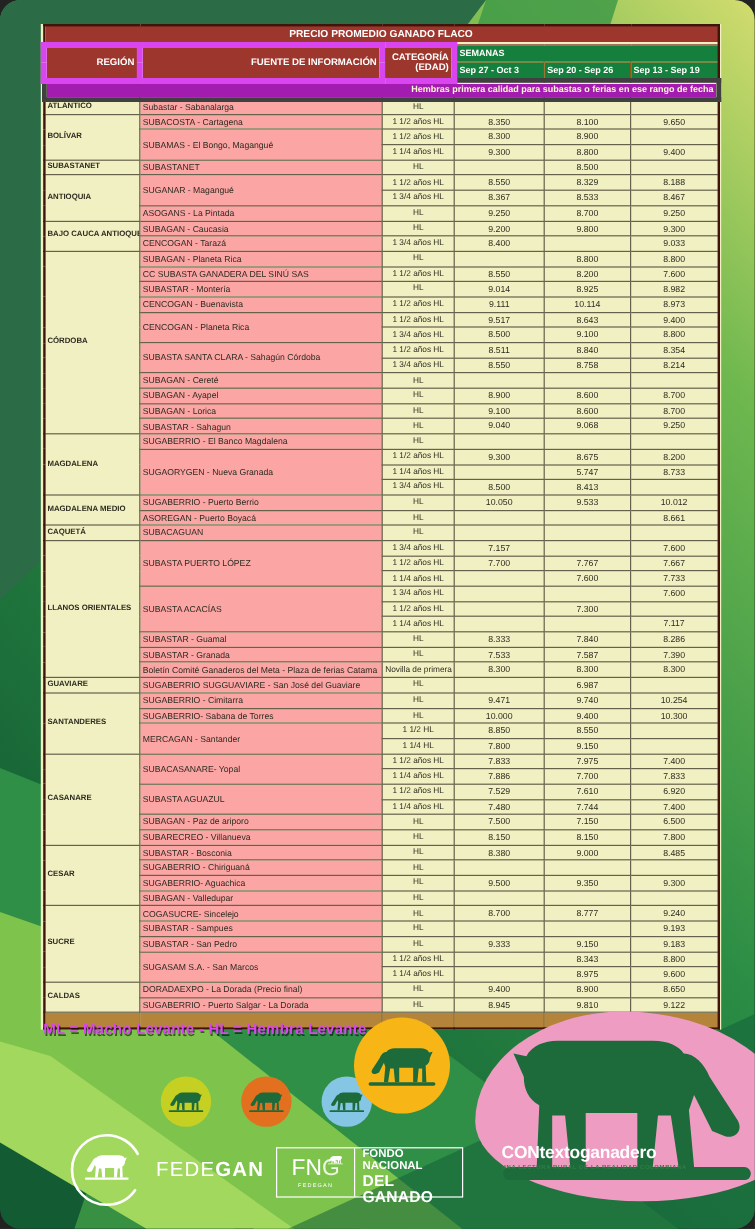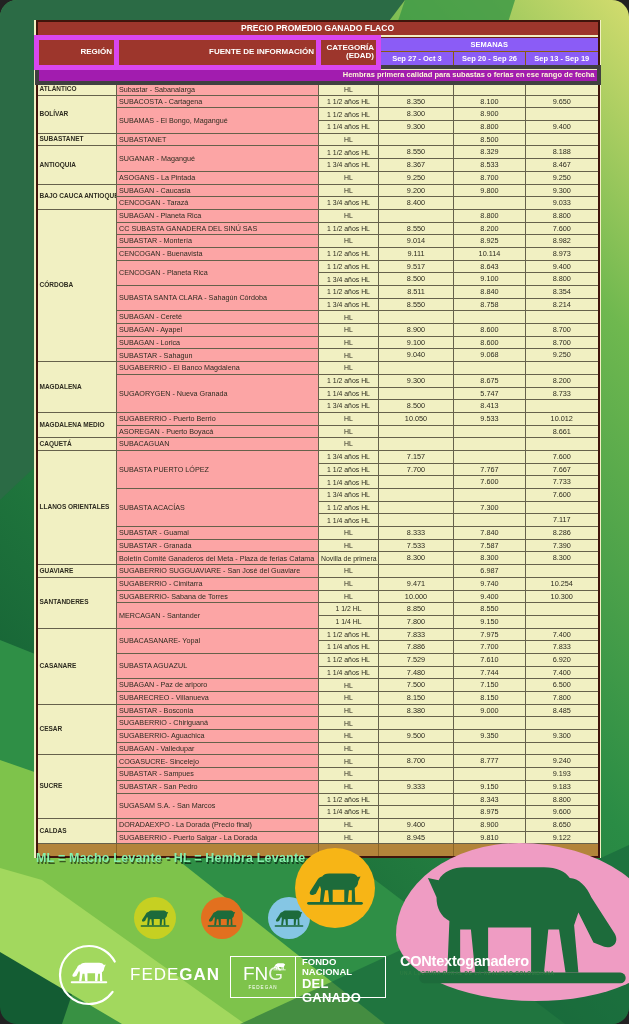--- a/index.html
+++ b/index.html
@@ -10,48 +10,48 @@
   
   .tablewrap{position:absolute;left:34px;top:20px;width:562px;z-index:2;}
   table.price{border-collapse:collapse;width:562px;table-layout:fixed;
               border:2px solid #40140b;background:#f1f0c2;}
   table.price td{padding:0 2px;line-height:1.05;overflow:hidden;white-space:nowrap;}
 
   td.title{background:#9d362c;color:#fff;font-weight:bold;font-size:8.5px;
            text-align:center;height:13px;border:1px solid #6f1d15;}
   td.hdr{background:#9d362c;color:#fff;font-weight:bold;font-size:8px;
          text-align:right;border:5px solid #d946ef;}
-  td.whdr{background:#8b5cf6;color:#fff;font-weight:bold;font-size:7.5px;
-          text-align:center;border:1px solid #8a5a10;height:13px;}
+  td.whdr{background:#15803d;color:#fff;font-weight:bold;font-size:7.5px;
+          text-align:left;border:1px solid #8a5a10;height:13px;}
   td.banner{background:#a21caf;color:#fdf6d8;font-weight:bold;font-size:7.5px;
             text-align:right;height:11px;border:4px solid #404040;}
   .cat2{font-size:8px;line-height:1.1;}
 
   tr.body-row{height:12.7px;}
   td.region{background:#f1f0c2;font-weight:bold;font-size:6.5px;color:#2e2c20;
             vertical-align:middle;text-align:left;border:1px solid #66614b;padding-left:3px;}
   td.source{background:#fca5a5;font-size:7.2px;color:#2e2c20;vertical-align:middle;
             text-align:left;border:1px solid #66614b;padding-left:3px;}
   td.cat{background:#f1f0c2;font-size:6.9px;color:#2e2c20;text-align:center;
          border:1px solid #66614b;}
   td.val{background:#f1f0c2;font-size:7.3px;color:#2e2c20;text-align:center;
          border:1px solid #66614b;}
   td.bottom{background:#b3843a;height:12px;border:1px solid #8a6426;}
 
   
-  .legend{position:absolute;left:36px;top:851px;z-index:3;color:#86efac;font-weight:bold;
+  .legend{position:absolute;left:36px;top:851px;z-index:3;color:#d946ef;font-weight:bold;
           font-size:12.5px;letter-spacing:.2px;text-shadow:1px 1.5px 0 rgba(0,0,0,.55);}
   .circle{position:absolute;border-radius:50%;display:flex;align-items:center;
           justify-content:center;z-index:3;}
   .cow-svg{display:block;}
   .pinkblob{position:absolute;left:396px;top:843px;width:268px;height:158px;
             background:#ef9cc3;border-radius:46% 54% 48% 52% / 58% 64% 36% 42%;z-index:2;}
   .bigcow{position:absolute;left:415px;top:852px;z-index:3;color:#1d6b3b;
           transform:scaleX(-1);}
-  .contexto{position:absolute;left:400px;top:953px;width:190px;z-index:4;}
+  .contexto{position:absolute;left:418px;top:953px;width:190px;z-index:4;}
   .contexto .ct-title{color:#fff;font-weight:bold;font-size:14.5px;letter-spacing:-.2px;}
   .contexto .ct-tag{color:#2e7d43;font-size:4.9px;font-weight:bold;letter-spacing:.55px;margin-top:2px;}
 
   .fedegan{position:absolute;left:56px;top:942px;z-index:3;display:flex;align-items:center;}
   .fedegan .fg-text{color:#fff;font-size:17px;letter-spacing:1px;margin-left:8px;}
   .fedegan .fg-text b{font-weight:bold;}
 
   .fngbox{position:absolute;left:230px;top:956px;width:154px;height:40px;z-index:3;
           border:1px solid #fff;display:flex;align-items:stretch;color:#fff;}
   .fng-left{width:64px;display:flex;flex-direction:column;align-items:center;

